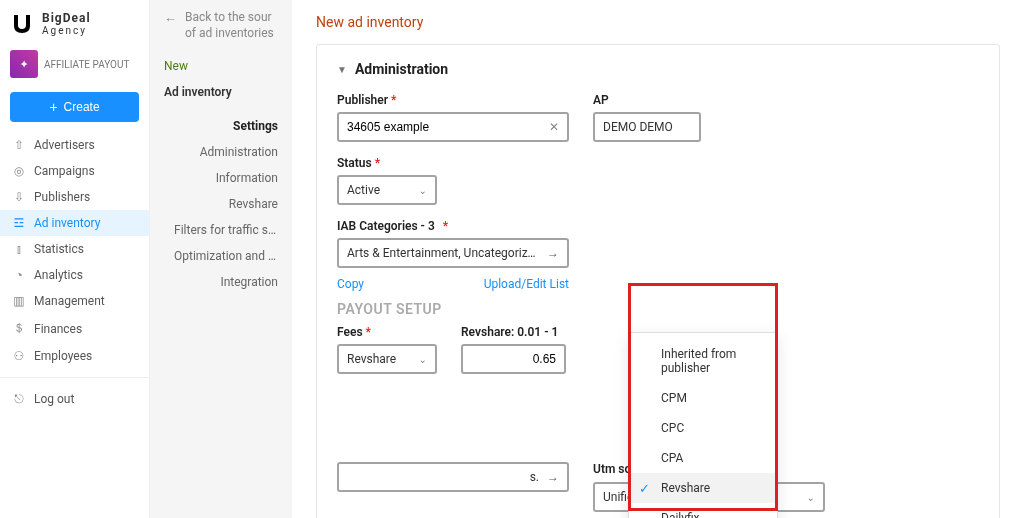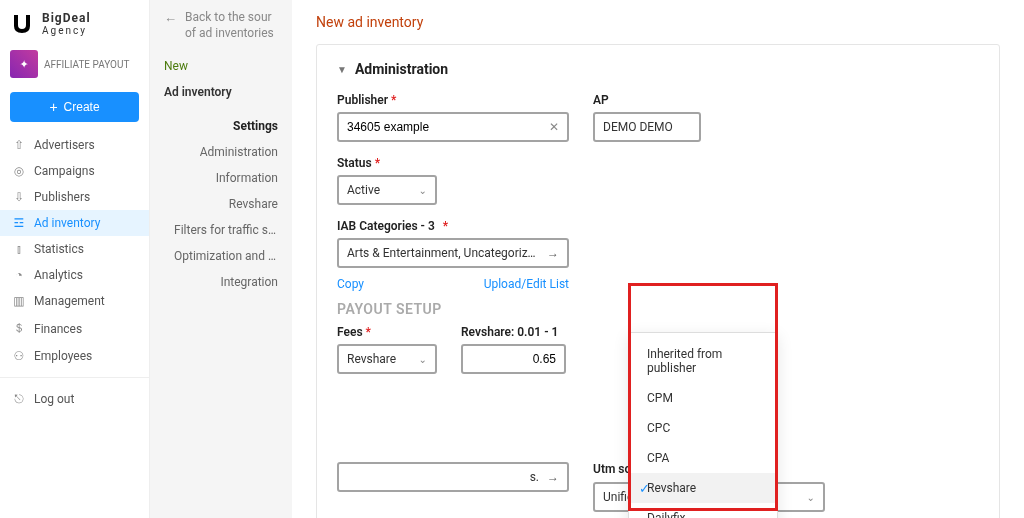--- a/index.html
+++ b/index.html
@@ -65,21 +65,21 @@
 
 .linkrow { display: flex; width: 232px; justify-content: space-between; font-size: 12px; margin-top: 4px; }
 .linkrow a { color: #1890ff; text-decoration: none; cursor: pointer; }
 
 .section-label { font-size: 14px; color: #aaa; letter-spacing: 0.5px; margin: 10px 0 8px 0; font-weight: 600; }
 
 .highlight-box { position: absolute; border: 3px solid #e02020; pointer-events: none; }
 .hl-fees { left: 336px; top: 283px; width: 150px; height: 228px; }
 
 .dropdown { position: absolute; left: 336px; top: 332px; width: 150px; background: #fff; border: 1px solid #ddd; box-shadow: 0 4px 16px rgba(0,0,0,0.1); border-radius: 3px; padding: 6px 0; }
-.dropdown .opt { padding: 8px 14px 8px 18px; font-size: 12px; color: #333; cursor: pointer; display: flex; align-items: center; position: relative; }
+.dropdown .opt { padding: 8px 14px 8px 32px; font-size: 12px; color: #333; cursor: pointer; display: flex; align-items: center; position: relative; }
 .dropdown .opt.sel { background: #f2f2f2; }
 .dropdown .opt.sel::before { content: "✓"; color: #1890ff; position: absolute; left: 10px; font-size: 13px; }
 
 .rev-input { text-align: right; width: 100%; }
 </style>
 </head>
 <body>
 
 <div class="app">
 

